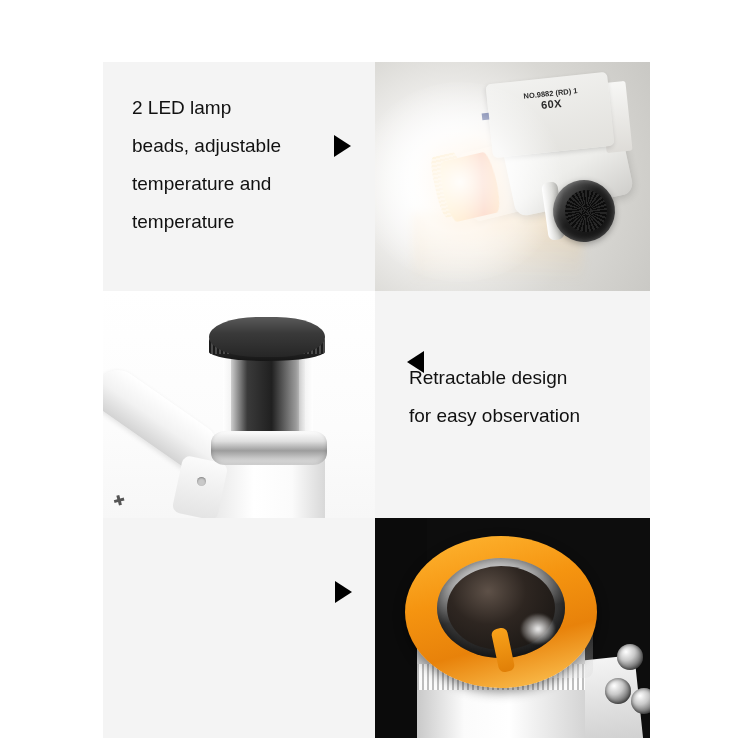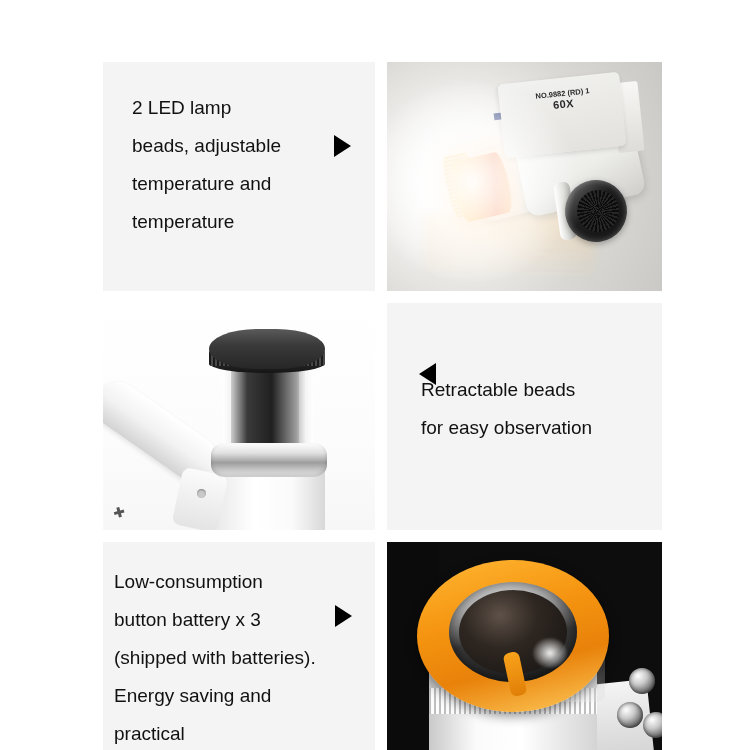--- a/index.html
+++ b/index.html
@@ -40,21 +40,20 @@
   .grid {
     position: absolute;
     left: 103px;
     top: 62px;
     width: 547px;
     height: 676px;
     display: grid;
     grid-template-columns: 272px 275px;
     grid-template-rows: 229px 227px 220px;
     background: #ffffff;
-    gap: 12px;
   }
 
   .cell {
     position: relative;
     overflow: hidden;
   }
   .cell.text-cell {
     background: #f4f4f4;
   }
   .cell.img-cell {
@@ -454,30 +453,25 @@
         <div class="p2-tubeglass-r"></div>
         <div class="p2-collar"></div>
         <div class="p2-capbot"></div>
         <div class="p2-ribs"></div>
         <div class="p2-cap"></div>
       </div>
     </div>
 
     <div class="cell text-cell">
       <div class="tri tri-left tri-pos-2"></div>
-      <div class="caption cap-2">Retractable beads
+      <div class="caption cap-2">Retractable design
 for easy observation</div>
     </div>
 
     <div class="cell text-cell">
-      <div class="caption cap-3">Low-consumption
-button battery x 3
-(shipped with batteries).
-Energy saving and
-practical</div>
       <div class="tri tri-right tri-pos-3"></div>
     </div>
 
     <div class="cell img-cell">
       <div class="photo3">
         <div class="p3-dark-left"></div>
         <div class="p3-side"></div>
         <div class="p3-led p3-led-a"></div>
         <div class="p3-led p3-led-b"></div>
         <div class="p3-led p3-led-c"></div>

